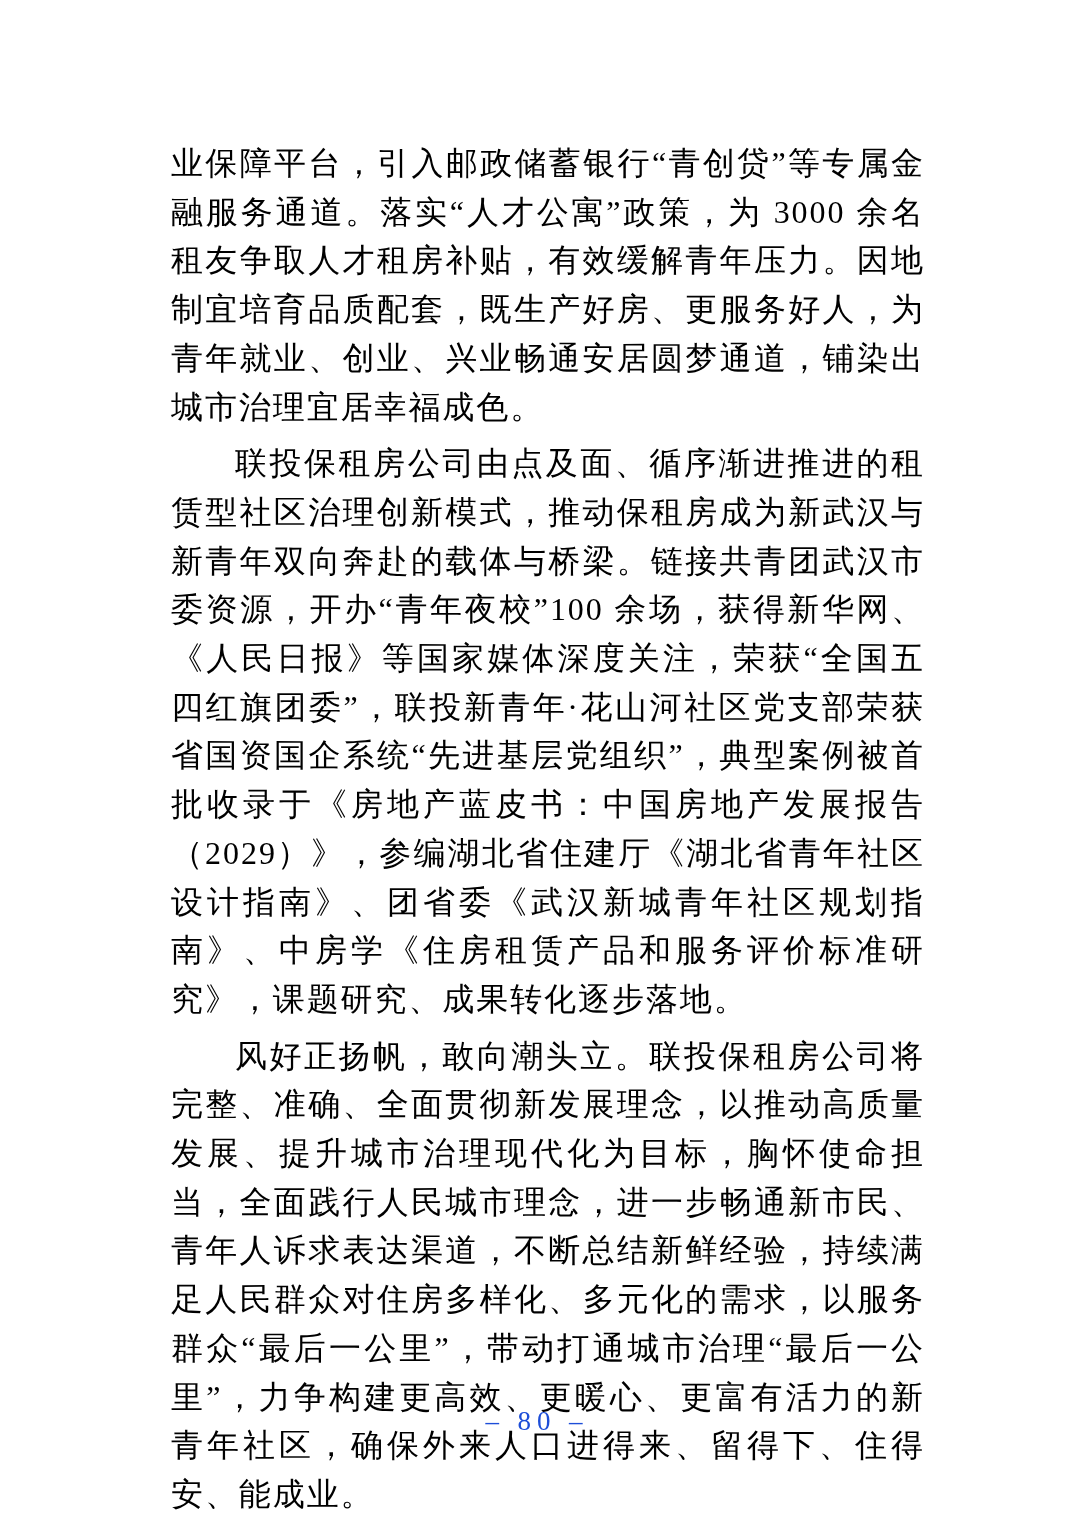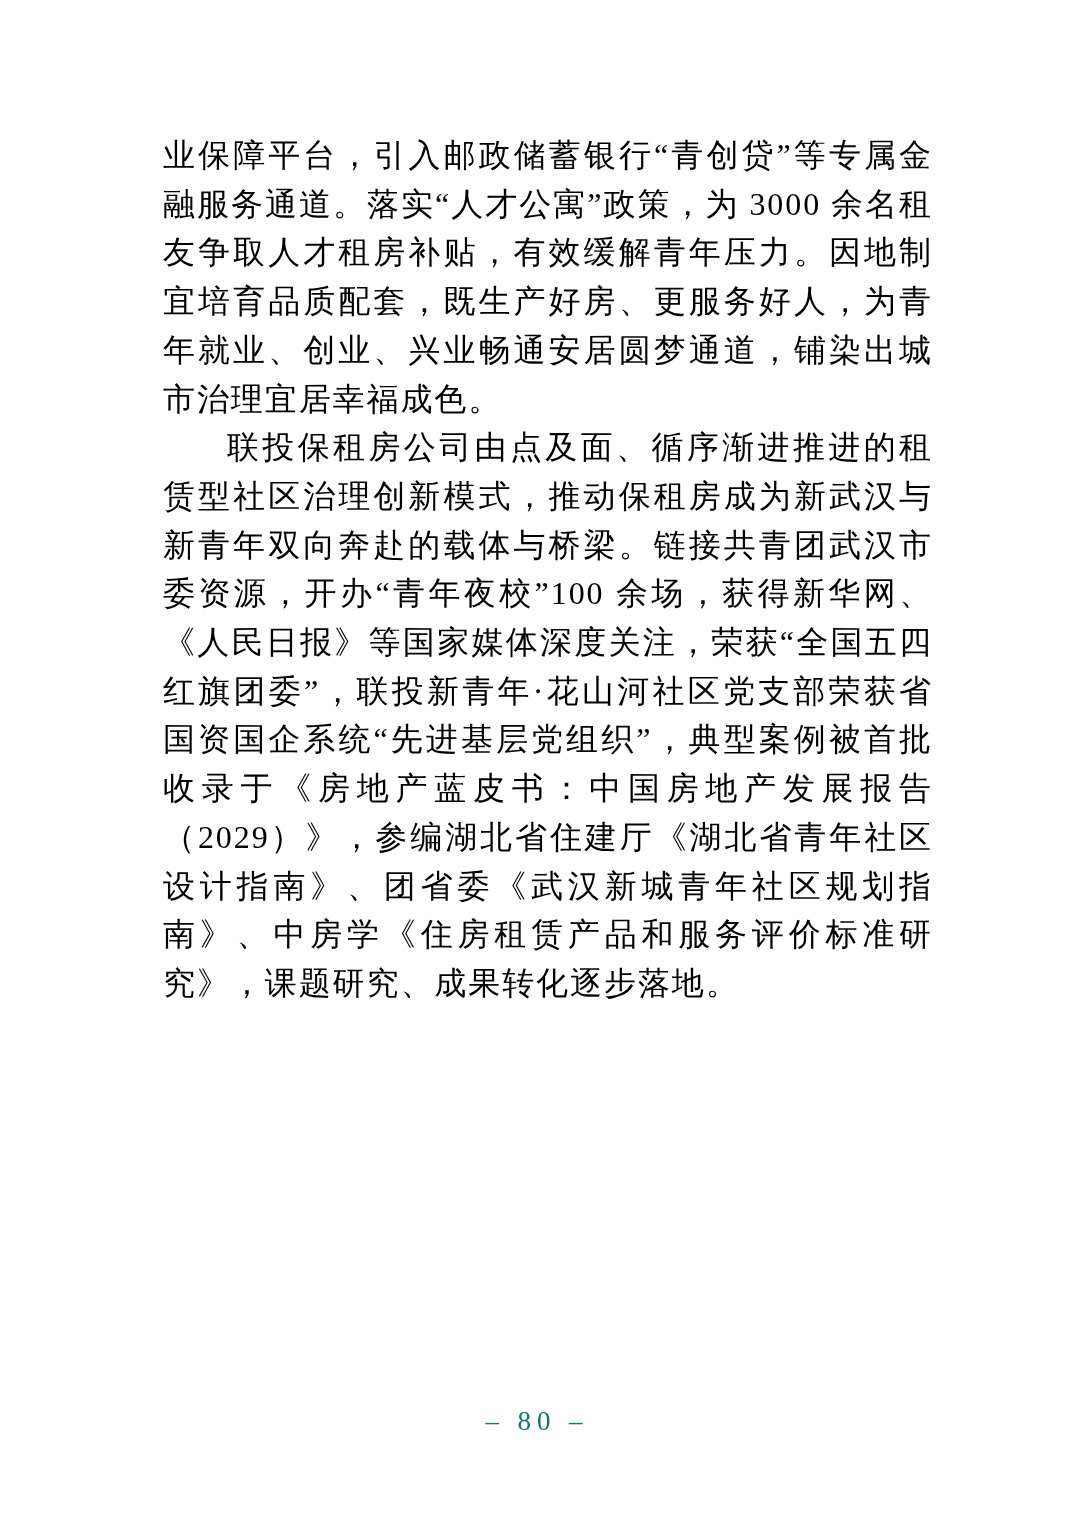--- a/index.html
+++ b/index.html
@@ -22,45 +22,46 @@
     left: 163px;
     top: 131px;
     width: 770px;
     font-size: 32px;
     line-height: 48.7px;
     letter-spacing: 0.06em;
     text-align: justify;
     text-justify: inter-ideograph;
   }
   .para {
-    margin: 0;
+    margin: 8px;
     padding: 0;
     text-indent: 2em;
   }
   .para.continuation {
     text-indent: 0;
   }
   .page-footer {
     position: absolute;
     left: 0;
     right: 0;
     top: 1406px;
     text-align: center;
     font-size: 27px;
     letter-spacing: 0.22em;
-    color: #0f766e;
+    color: #1d4ed8;
   }
 </style>
 </head>
 <body>
 
 <div class="page">
 
   <main class="text-block">
     <p class="para continuation">业保障平台，引入邮政储蓄银行“青创贷”等专属金融服务通道。落实“人才公寓”政策，为 3000 余名租友争取人才租房补贴，有效缓解青年压力。因地制宜培育品质配套，既生产好房、更服务好人，为青年就业、创业、兴业畅通安居圆梦通道，铺染出城市治理宜居幸福成色。</p>
     <p class="para">联投保租房公司由点及面、循序渐进推进的租赁型社区治理创新模式，推动保租房成为新武汉与新青年双向奔赴的载体与桥梁。链接共青团武汉市委资源，开办“青年夜校”100 余场，获得新华网、《人民日报》等国家媒体深度关注，荣获“全国五四红旗团委”，联投新青年·花山河社区党支部荣获省国资国企系统“先进基层党组织”，典型案例被首批收录于《房地产蓝皮书：中国房地产发展报告（2029）》，参编湖北省住建厅《湖北省青年社区设计指南》、团省委《武汉新城青年社区规划指南》、中房学《住房租赁产品和服务评价标准研究》，课题研究、成果转化逐步落地。</p>
+    <p class="para">风好正扬帆，敢向潮头立。联投保租房公司将完整、准确、全面贯彻新发展理念，以推动高质量发展、提升城市治理现代化为目标，胸怀使命担当，全面践行人民城市理念，进一步畅通新市民、青年人诉求表达渠道，不断总结新鲜经验，持续满足人民群众对住房多样化、多元化的需求，以服务群众“最后一公里”，带动打通城市治理“最后一公里”，力争构建更高效、更暖心、更富有活力的新青年社区，确保外来人口进得来、留得下、住得安、能成业。</p>
   </main>
 
   <footer class="page-footer">
     <span>– 80 –</span>
   </footer>
 
 </div>
 
 </body></html>

